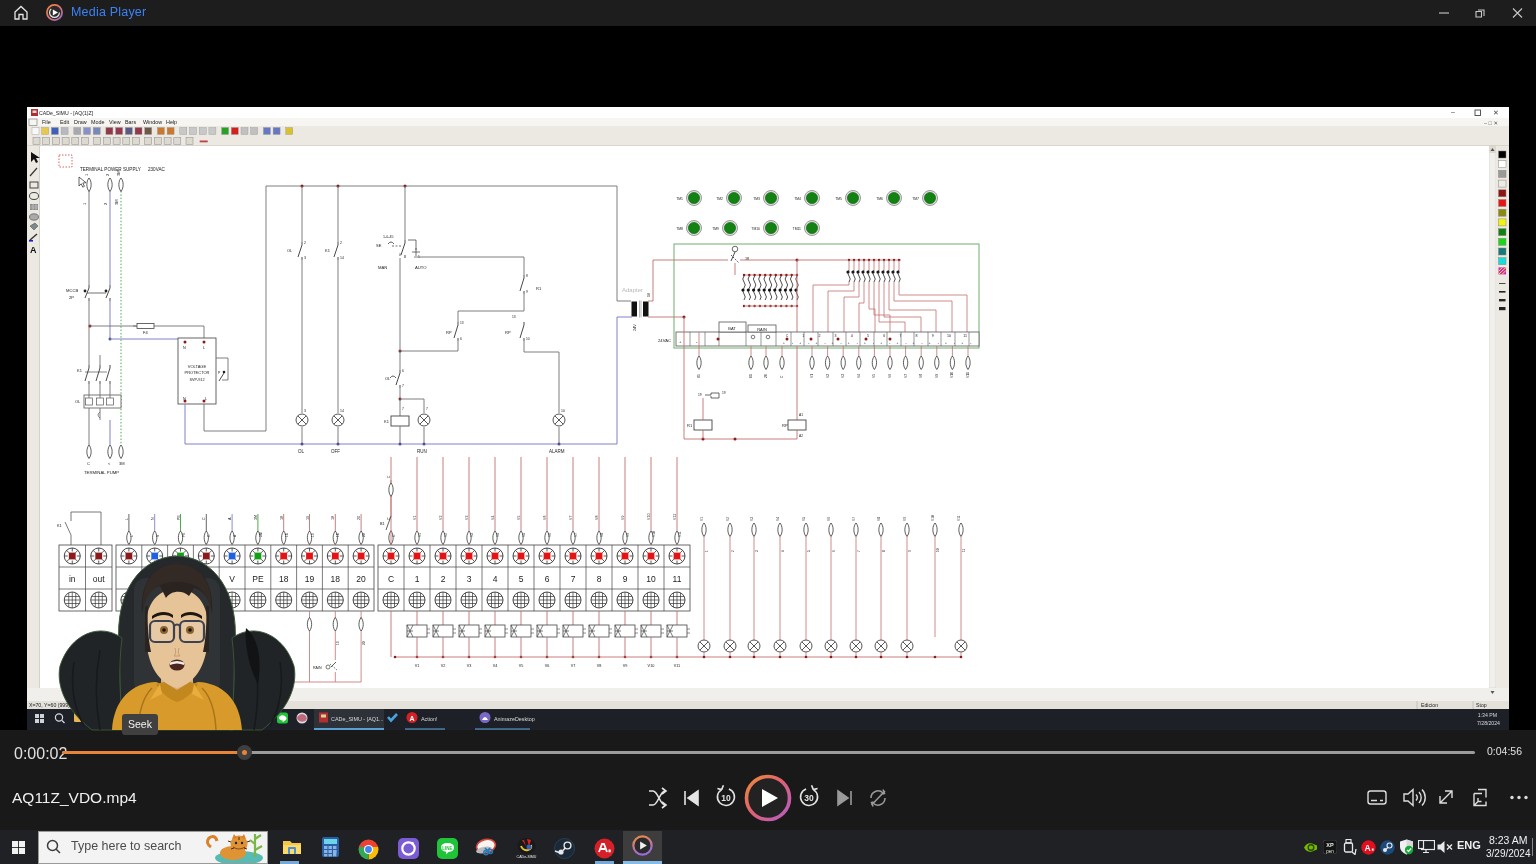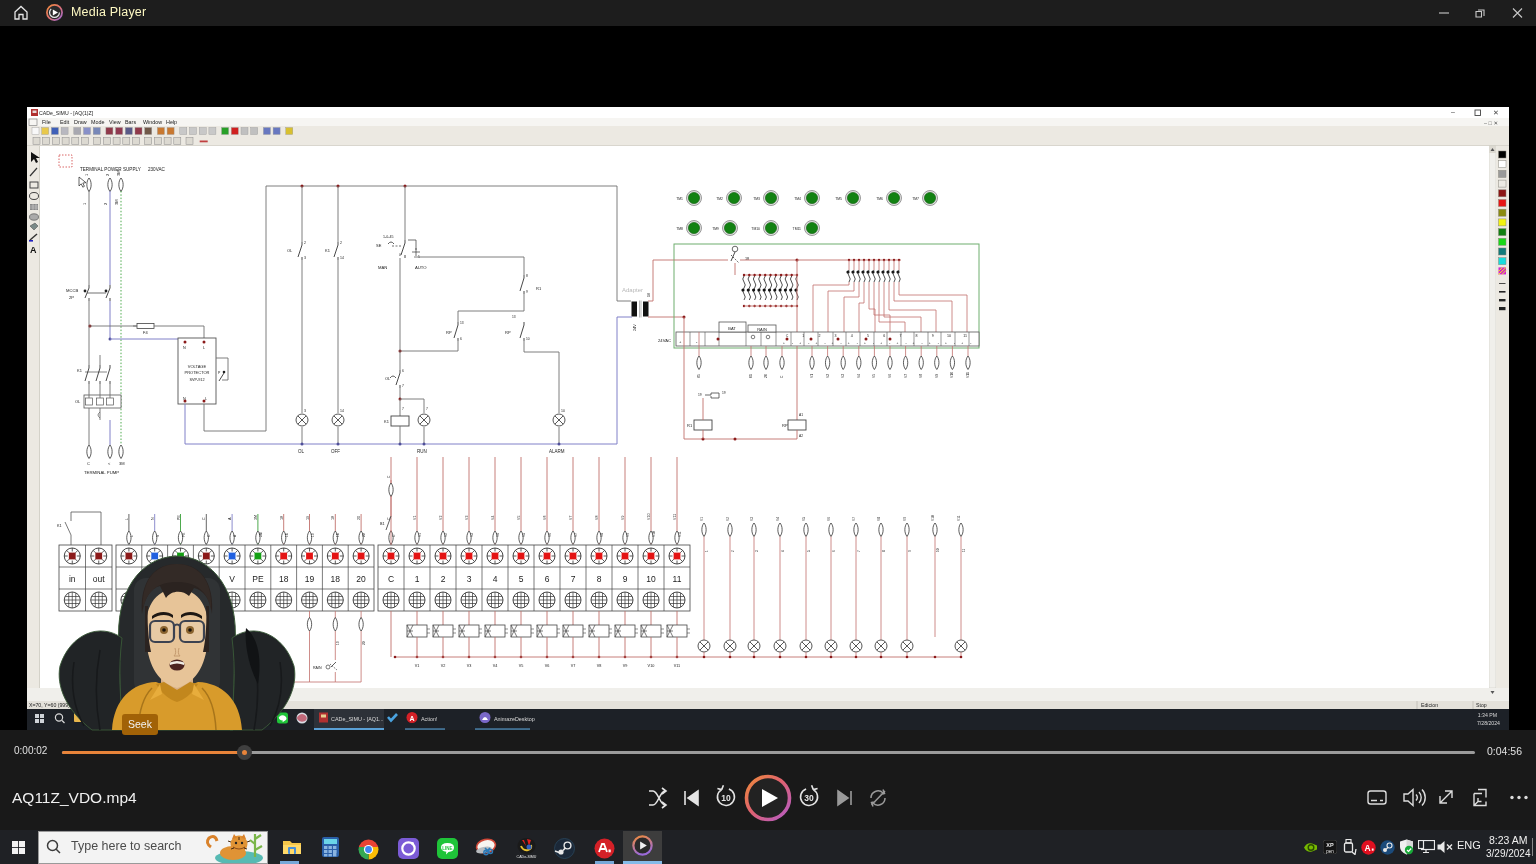--- a/index.html
+++ b/index.html
@@ -19,21 +19,21 @@
         <linearGradient id="mpg" x1="0" y1="0" x2="1" y2="1">
           <stop offset="0" stop-color="#f08b3c"></stop>
           <stop offset="0.5" stop-color="#e07070"></stop>
           <stop offset="1" stop-color="#9a6ad8"></stop>
         </linearGradient>
       </defs>
   <circle cx="8.5" cy="8.5" r="7.6" fill="#2a2a2a" stroke="url(#mpg)" stroke-width="1.7"></circle>
   <circle cx="8.5" cy="8.5" r="4.9" fill="none" stroke="#e8e8e8" stroke-width="1.2" stroke-dasharray="19 12"></circle>
   <path d="M6.8,5.4 L12,8.5 L6.8,11.6 Z" fill="#fff"></path>
  </svg>
- <span class="abs" style="left:71px;top:5px;font-size:12.5px;color:#fef9c3;letter-spacing:0.2px">Media Player</span>
+ <span class="abs" style="left:71px;top:5px;font-size:12.5px;color:#3b82f6;letter-spacing:0.2px">Media Player</span>
  <svg class="abs" style="left:1437px;top:6px" width="90" height="14" viewBox="0 0 90 14">
   <line x1="2" y1="7" x2="12" y2="7" stroke="#c8c8c8" stroke-width="1.1"></line>
   <path d="M41,4 L47,4 L47,10 M39,5.5 L44.5,5.5 L44.5,11 L39,11 Z" fill="none" stroke="#c8c8c8" stroke-width="1.1"></path>
   <path d="M76,2.5 L85,11.5 M85,2.5 L76,11.5" stroke="#c8c8c8" stroke-width="1.1"></path>
  </svg>
 </div>
 <div class="abs" id="ctrlbg"></div>
 <svg class="abs" style="left:27px;top:107px" width="1482" height="624" viewBox="27 107 1482 624">
     <defs>
 <g id="bell">
@@ -1113,22 +1113,22 @@
       <circle cx="190" cy="630" r="1.8" fill="#1a120a"></circle>
 <path d="M175,648 C176,652 176,654 174,656 L180,656 C178,654 178,652 179,648" stroke="#c49a6e" stroke-width="1" fill="none"></path>
 <ellipse cx="177" cy="665" rx="7.5" ry="5.5" fill="#4c2420"></ellipse>
 <path d="M170,662.5 C174.5,660.5 179.5,660.5 184,662.5 L184,665 C179.5,663 174.5,663 170,665 Z" fill="#f0ece4"></path>
 <path d="M112,730 C114,699 132,683 156,682 L177,690 L198,682 C222,683 240,699 242,730 Z" fill="#d89b2b"></path>
 <path d="M156,684 C162,694 170,700 177,702 C184,700 192,694 198,684 L190,682 L177,690 L164,682 Z" fill="#c2871d"></path>
 <path d="M138,730 C139,710 144,696 152,688 M216,730 C215,710 210,696 202,688" stroke="#a8751a" stroke-width="1.5" fill="none"></path>
 <path d="M160,684 L150,700 L162,694 Z M194,684 L204,700 L192,694 Z" fill="#e8ad3c"></path>
 </g>
   </svg>
-<div class="abs" style="left:122px;top:714px;width:36px;height:21px;background:#a16207;border-radius:3px;color:#f2f2f2;font-size:10.5px;text-align:center;line-height:21px;">Seek</div>
-<span class="abs" style="left:14px;top:745px;font-size:10px;color:#e0e0e0;">0:00:02</span>
+<div class="abs" style="left:122px;top:714px;width:36px;height:21px;background:#404040;border-radius:3px;color:#f2f2f2;font-size:10.5px;text-align:center;line-height:21px;">Seek</div>
+<span class="abs" style="left:14px;top:745px;font-size:16px;color:#e0e0e0;">0:00:02</span>
 <div class="abs" style="left:62px;top:751px;width:1413px;height:2.5px;background:#9b9b9b;border-radius:2px;"></div>
 <div class="abs" style="left:62px;top:751px;width:176px;height:2.5px;background:#e8843a;border-radius:2px;"></div>
 <div class="abs" style="left:237px;top:744.5px;width:15px;height:15px;border-radius:50%;background:#3f3f3f;"></div>
 <div class="abs" style="left:242px;top:749.5px;width:5px;height:5px;border-radius:50%;background:#e8843a;"></div>
 <span class="abs" style="left:1487px;top:745px;font-size:10.5px;color:#e0e0e0;">0:04:56</span>
 <span class="abs" style="left:12px;top:789px;font-size:15.5px;font-weight:normal;color:#f0f0f0;">AQ11Z_VDO.mp4</span>
 <svg class="abs" style="left:640px;top:772px" width="256px" height="52" viewBox="0 0 256 52">
  <defs>
       <linearGradient id="pg" x1="0" y1="0" x2="1" y2="1">
         <stop offset="0" stop-color="#ef8b39"></stop>
@@ -1317,17 +1317,17 @@
     </svg>
  <svg class="abs" style="left:1418px;top:10px" width="17" height="14" viewBox="0 0 17 14">
       <rect x="3.5" y="0.5" width="13" height="9" fill="none" stroke="#e8e8e8" stroke-width="1.2"></rect>
       <path d="M8,9.5 L8,12 M5,12.5 L11,12.5" stroke="#e8e8e8" stroke-width="1.2"></path>
       <rect x="0.5" y="0.5" width="5" height="8" fill="#1f2125" stroke="#e8e8e8" stroke-width="1.2"></rect>
     </svg>
  <svg class="abs" style="left:1437px;top:10px" width="16" height="14" viewBox="0 0 16 14">
       <path d="M0.5,4.5 L3.5,4.5 L7.5,1 L7.5,13 L3.5,9.5 L0.5,9.5 Z" fill="#e8e8e8"></path>
       <path d="M10,4.5 L15,9.5 M15,4.5 L10,9.5" stroke="#e8e8e8" stroke-width="1.4"></path>
     </svg>
- <span class="abs" style="left:1457px;top:9px;font-size:11px;color:#f0f0f0;font-weight:normal;">ENG</span>
+ <span class="abs" style="left:1457px;top:9px;font-size:11px;color:#f0f0f0;font-weight:bold;">ENG</span>
  <span class="abs" style="left:1489px;top:4px;font-size:10.5px;color:#f0f0f0;">8:23 AM</span>
  <span class="abs" style="left:1486px;top:17.5px;font-size:10px;color:#f0f0f0;">3/29/2024</span>
  <div class="abs" style="left:1532px;top:8px;width:1px;height:18px;background:#888;"></div>
 </div>
 
 </body></html>

